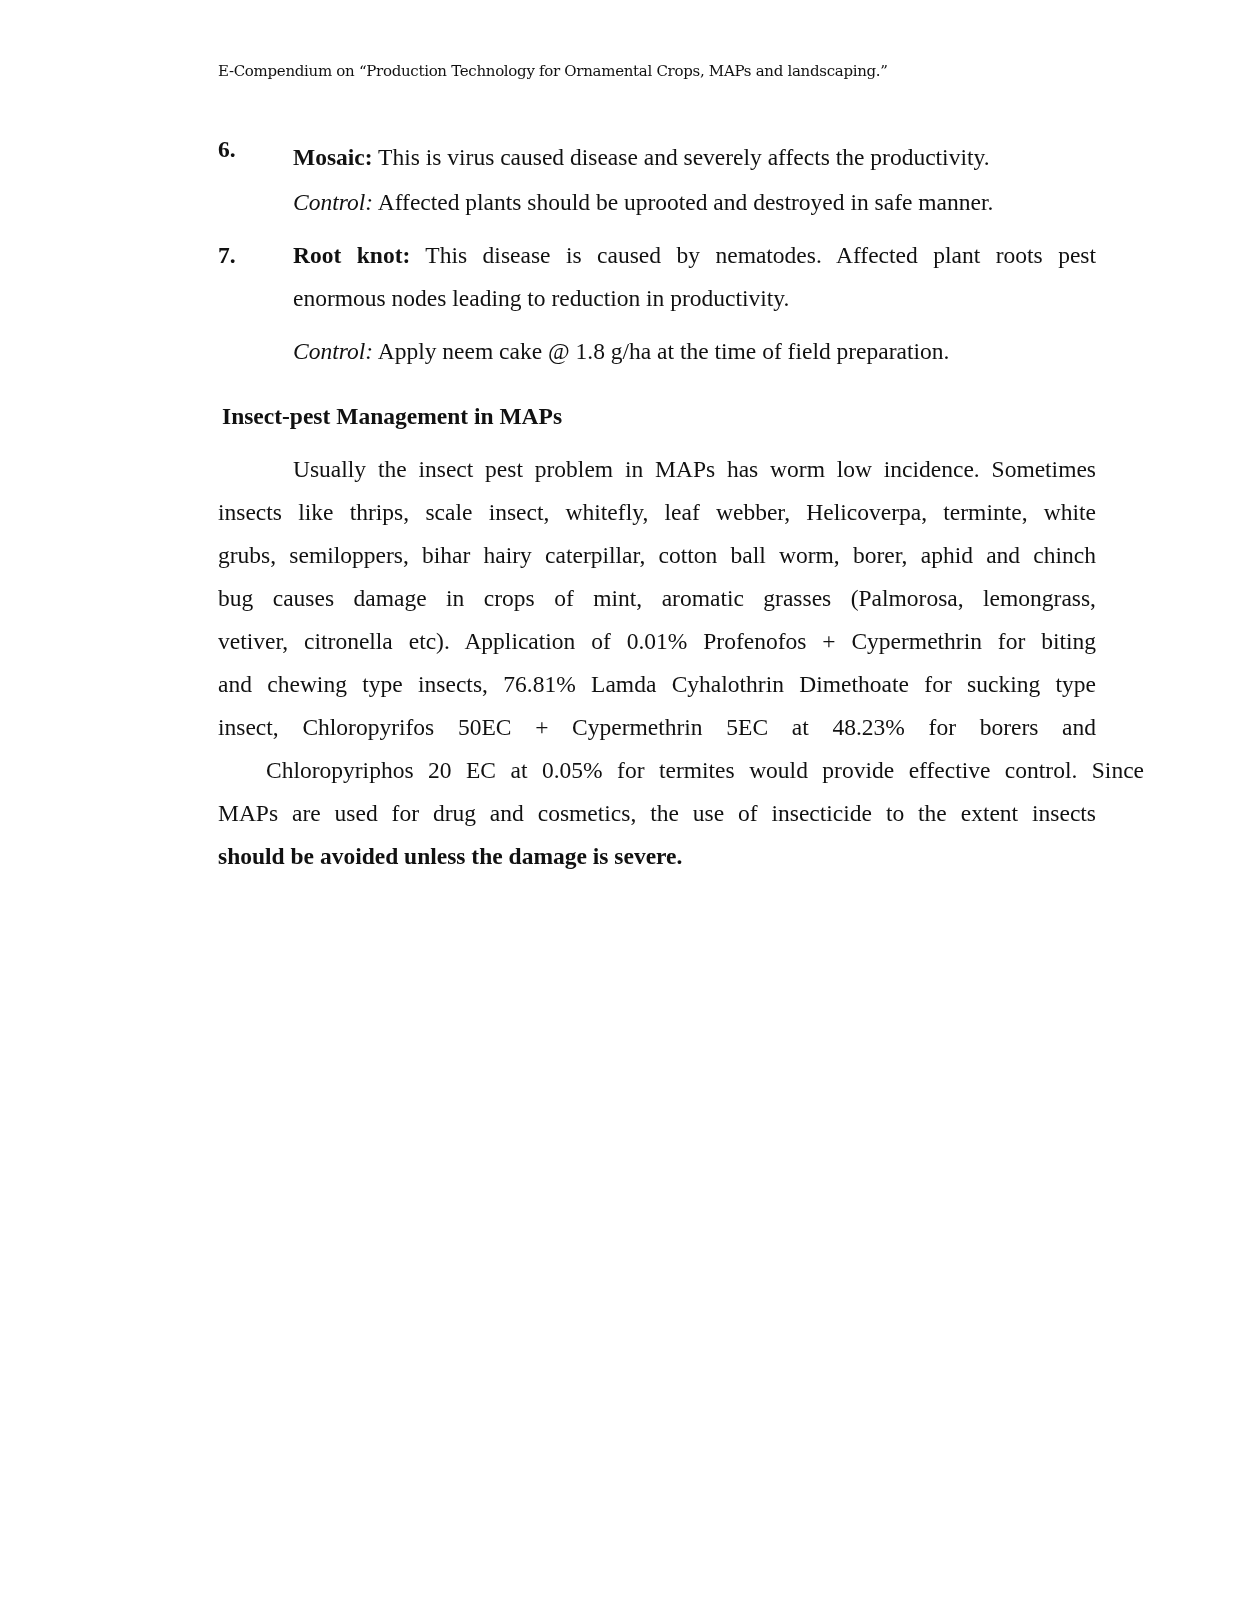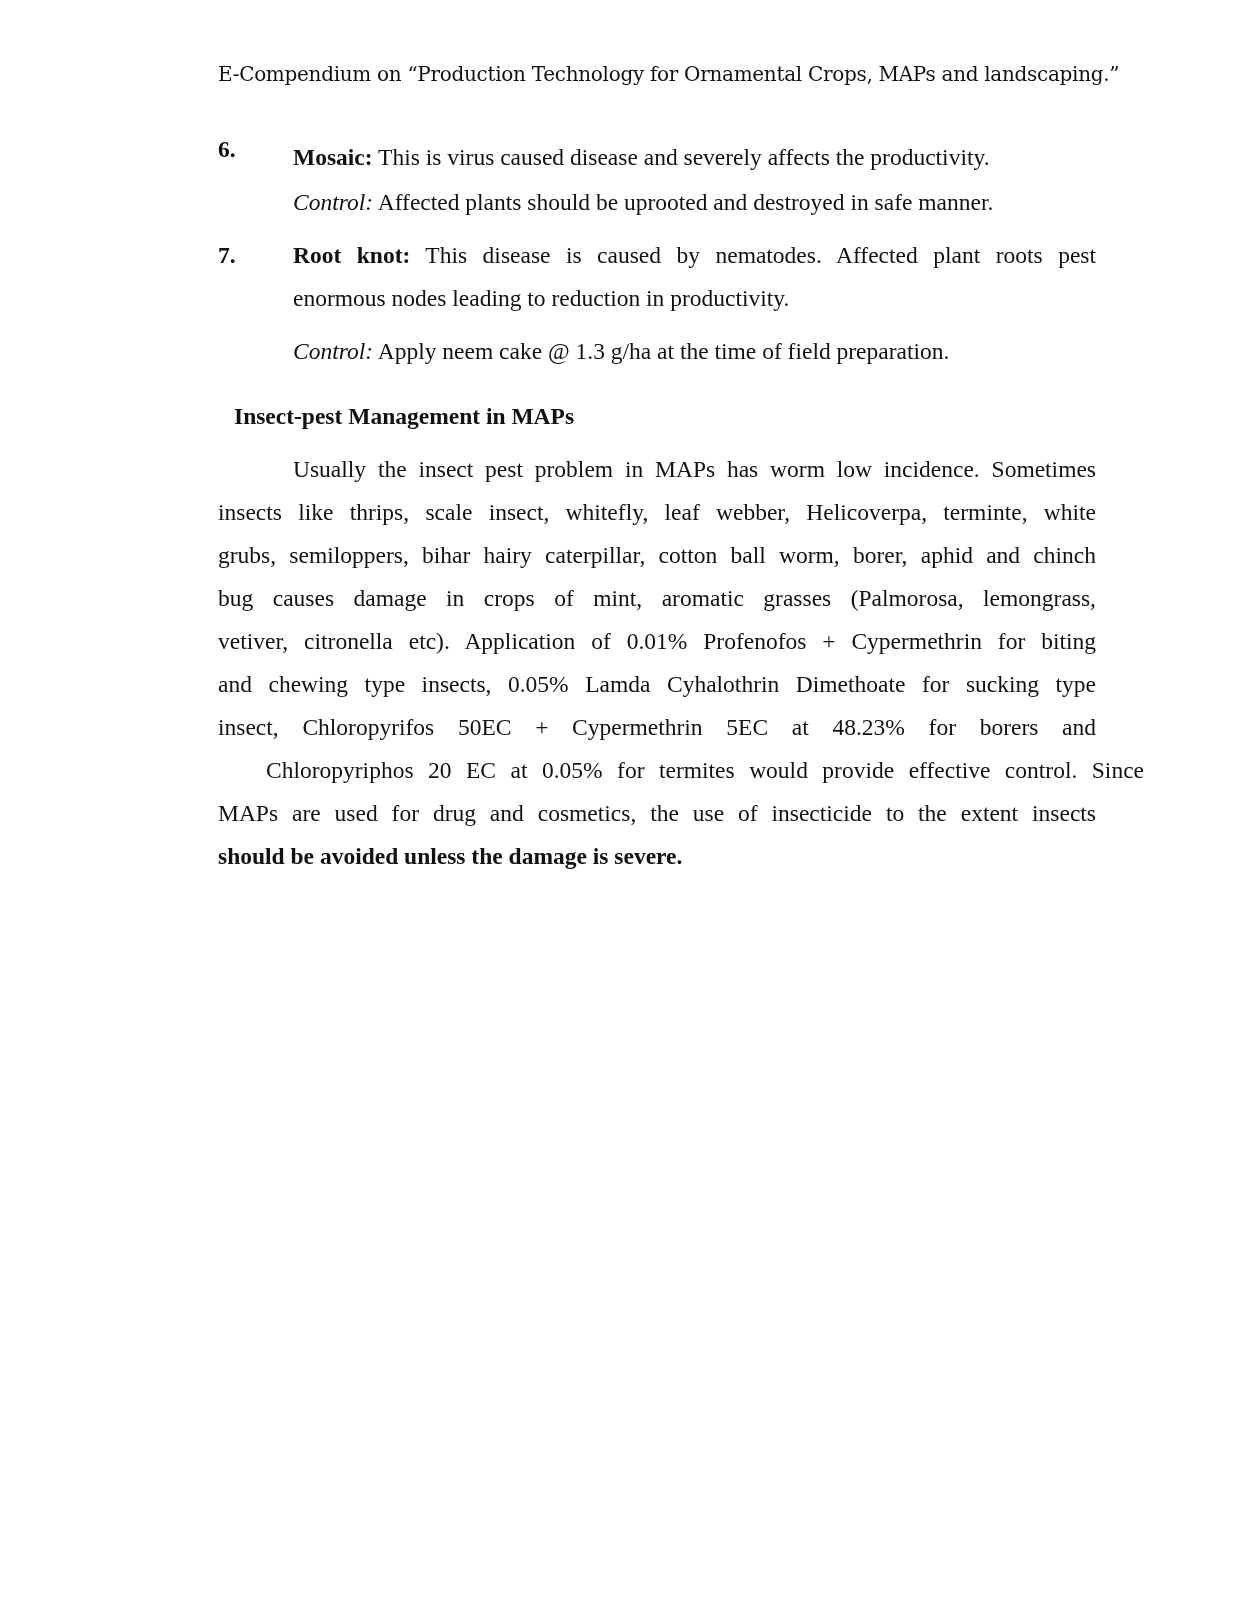--- a/index.html
+++ b/index.html
@@ -1,31 +1,31 @@
 <!DOCTYPE html>
 <html><head>
   <meta charset="utf-8">
   <style>
     html, body { margin: 0; padding: 0; background: #ffffff; }
     body { width: 1252px; height: 1624px; position: relative; overflow: hidden; color: #111; }
     .page { position: absolute; left: 0; top: 0; width: 1252px; height: 1624px; background: #fff; }
     .running-header {
       position: absolute; left: 218px; top: 62px; width: 880px;
-      font-family: "DejaVu Serif", serif; font-size: 20px; letter-spacing: -0.3px; color: #111;
+      font-family: "DejaVu Serif", serif; font-size: 15px; letter-spacing: -0.3px; color: #111;
       white-space: nowrap;
     }
     .body-text { font-family: "Liberation Serif", serif; font-size: 23.5px; color: #111; }
     .list-item { position: absolute; left: 218px; width: 878px; }
     .list-num { position: absolute; left: 0; top: 0; font-weight: bold; }
     .list-content { position: absolute; left: 75px; width: 803px; }
     .line { position: absolute; left: 0; white-space: nowrap; }
     .justify-line { position: absolute; left: 0; text-align: justify; text-align-last: justify; white-space: normal; }
     .b { font-weight: bold; }
     .i { font-style: italic; }
-    .section-heading { position: absolute; left: 234px; top: 403px; font-weight: bold; }
+    .section-heading { position: absolute; left: 222px; top: 403px; font-weight: bold; }
     .para { position: absolute; left: 218px; top: 456px; width: 878px; }
     .para .pline { position: absolute; left: 0; width: 878px; text-align: justify; text-align-last: justify; white-space: nowrap; }
     .para .pline.last { text-align-last: left; font-weight: bold; }
     .para .pline.first { left: 75px; width: 803px; }
   </style>
 </head>
 <body>
 
 <div class="page">
 
@@ -48,33 +48,33 @@
   <div class="list-item body-text" style="top:242px;">
     <span class="list-num">7.</span>
     <div class="list-content">
       <div class="justify-line" style="top:0; width:803px;">
         <span class="b">Root knot:</span>
         <span>This disease is caused by nematodes. Affected plant roots pest</span>
       </div>
       <div class="line" style="top:43px;">enormous nodes leading to reduction in productivity.</div>
       <div class="line" style="top:96px;">
         <span class="i">Control:</span>
-        <span>Apply neem cake @ 1.3 g/ha at the time of field preparation.</span>
+        <span>Apply neem cake @ 1.8 g/ha at the time of field preparation.</span>
       </div>
     </div>
   </div>
 
   <div class="section-heading body-text">Insect-pest Management in MAPs</div>
 
   <div class="para body-text">
     <div class="pline first" style="top:0px;">Usually the insect pest problem in MAPs has worm low incidence. Sometimes</div>
     <div class="pline" style="top:43px;">insects like thrips, scale insect, whitefly, leaf webber, Helicoverpa, terminte, white</div>
     <div class="pline" style="top:86px;">grubs, semiloppers, bihar hairy caterpillar, cotton ball worm, borer, aphid and chinch</div>
     <div class="pline" style="top:129px;">bug causes damage in crops of mint, aromatic grasses (Palmorosa, lemongrass,</div>
     <div class="pline" style="top:172px;">vetiver, citronella etc). Application of 0.01% Profenofos + Cypermethrin for biting</div>
-    <div class="pline" style="top:215px;">and chewing type insects, 0.05% Lamda Cyhalothrin Dimethoate for sucking type</div>
+    <div class="pline" style="top:215px;">and chewing type insects, 76.81% Lamda Cyhalothrin Dimethoate for sucking type</div>
     <div class="pline" style="top:258px;">insect, Chloropyrifos 50EC + Cypermethrin 5EC at 48.23% for borers and</div>
     <div class="pline" style="top:301px;margin-left:48px;">Chloropyriphos 20 EC at 0.05% for termites would provide effective control. Since</div>
     <div class="pline" style="top:344px;">MAPs are used for drug and cosmetics, the use of insecticide to the extent insects</div>
     <div class="pline last" style="top:387px;">should be avoided unless the damage is severe.</div>
   </div>
 
 </div>
 
 </body></html>

